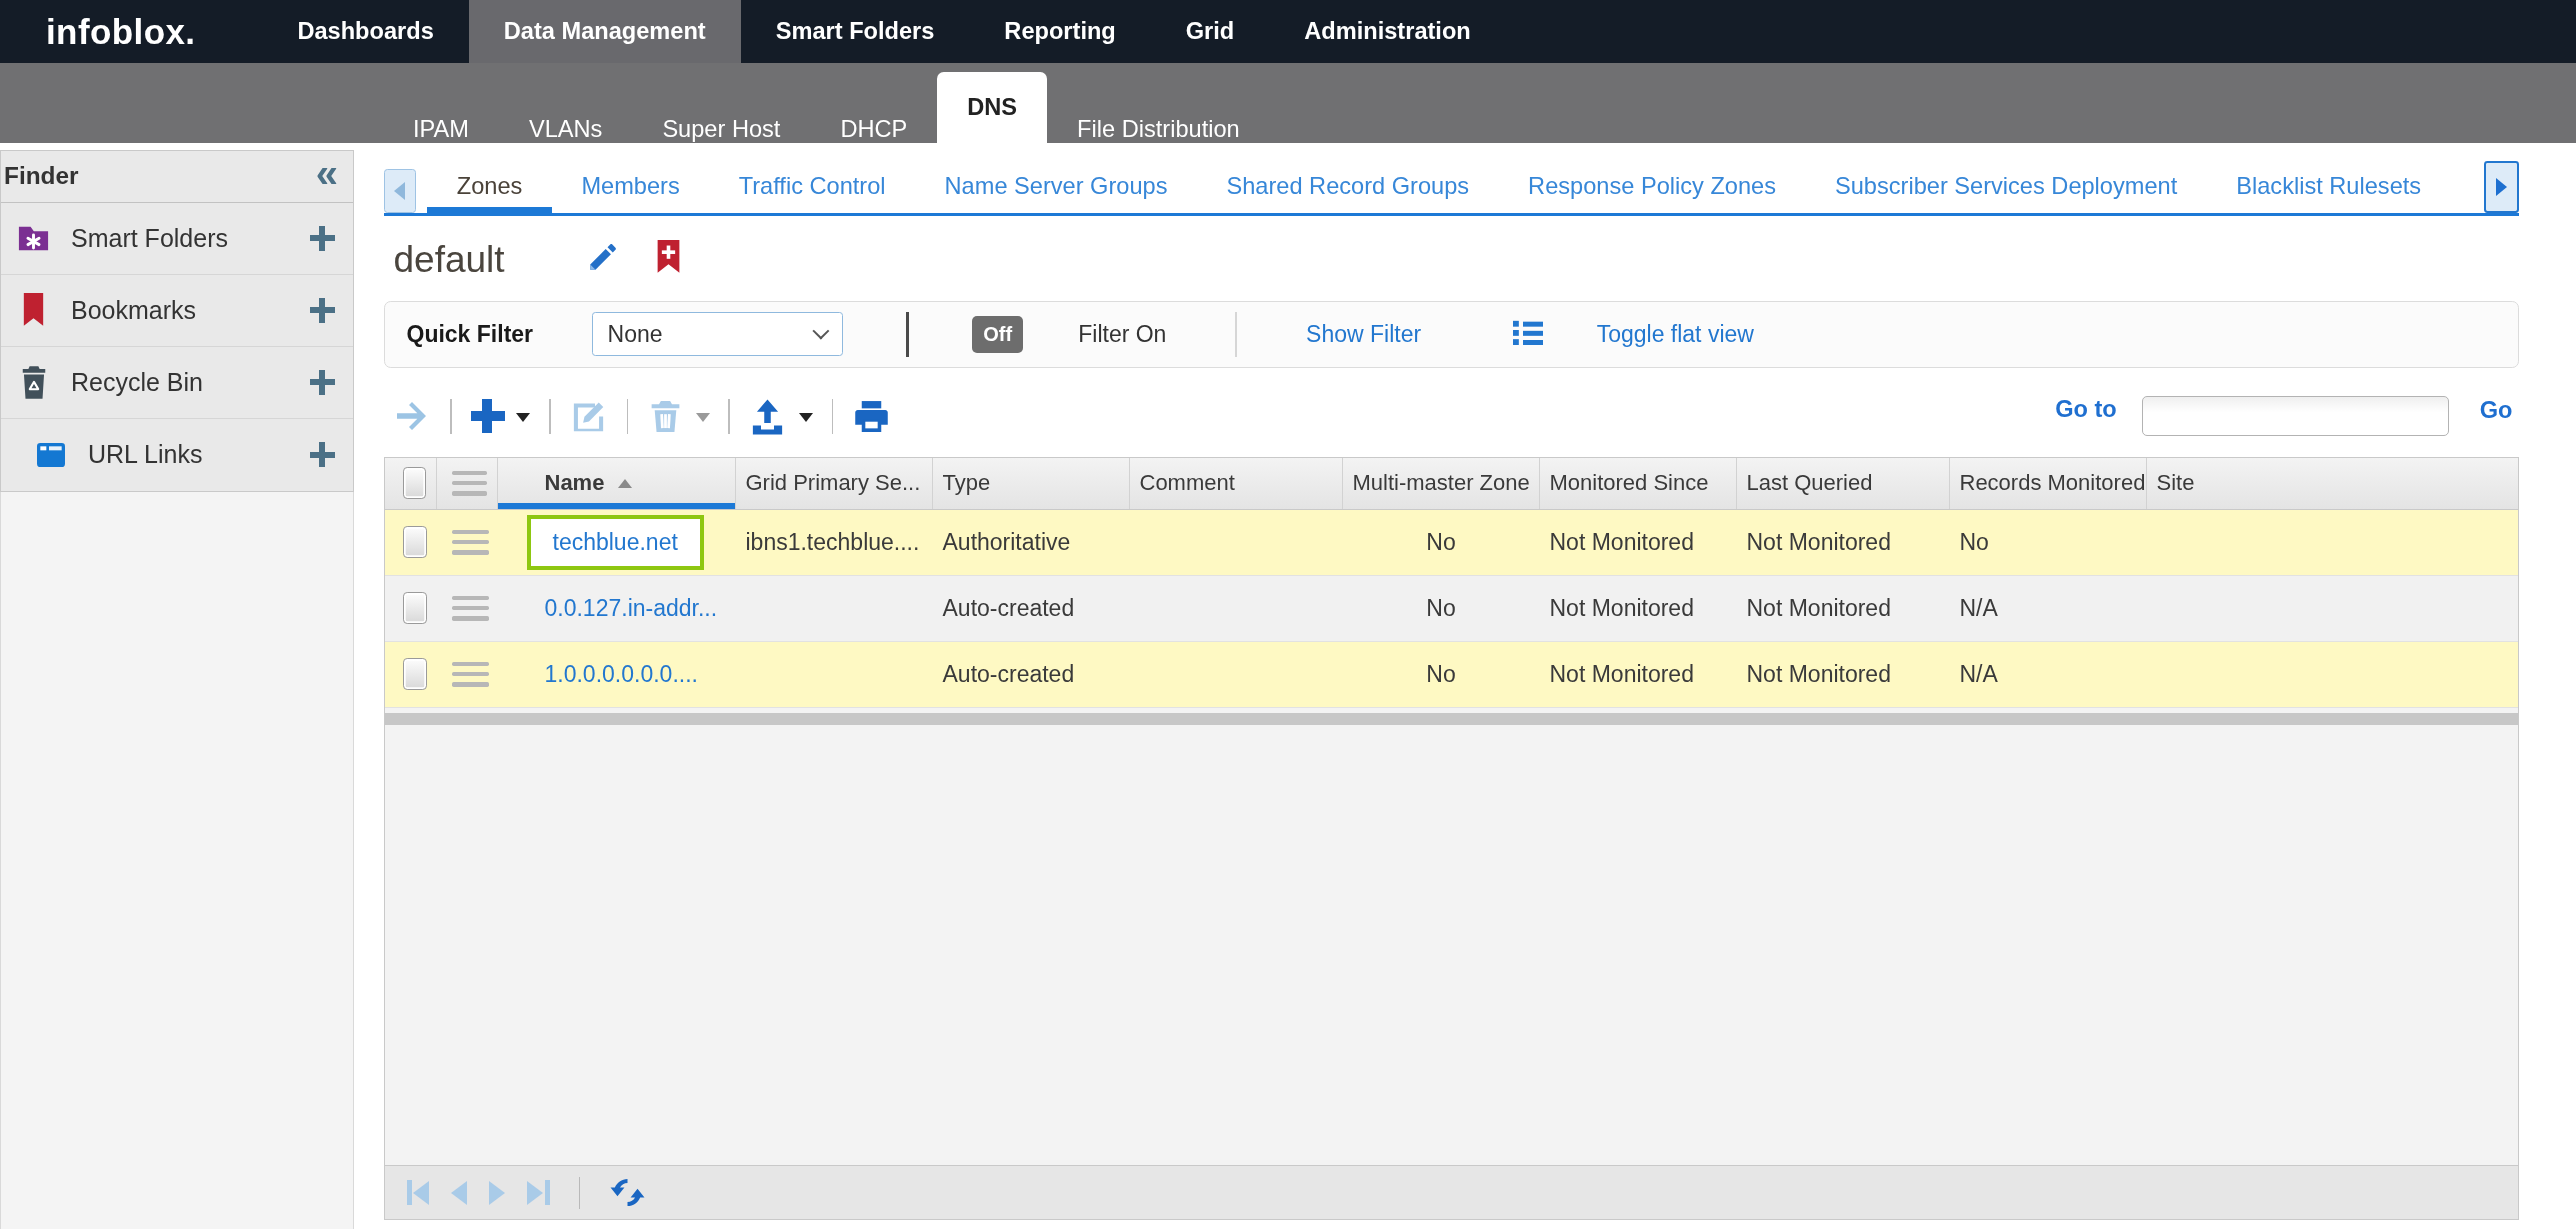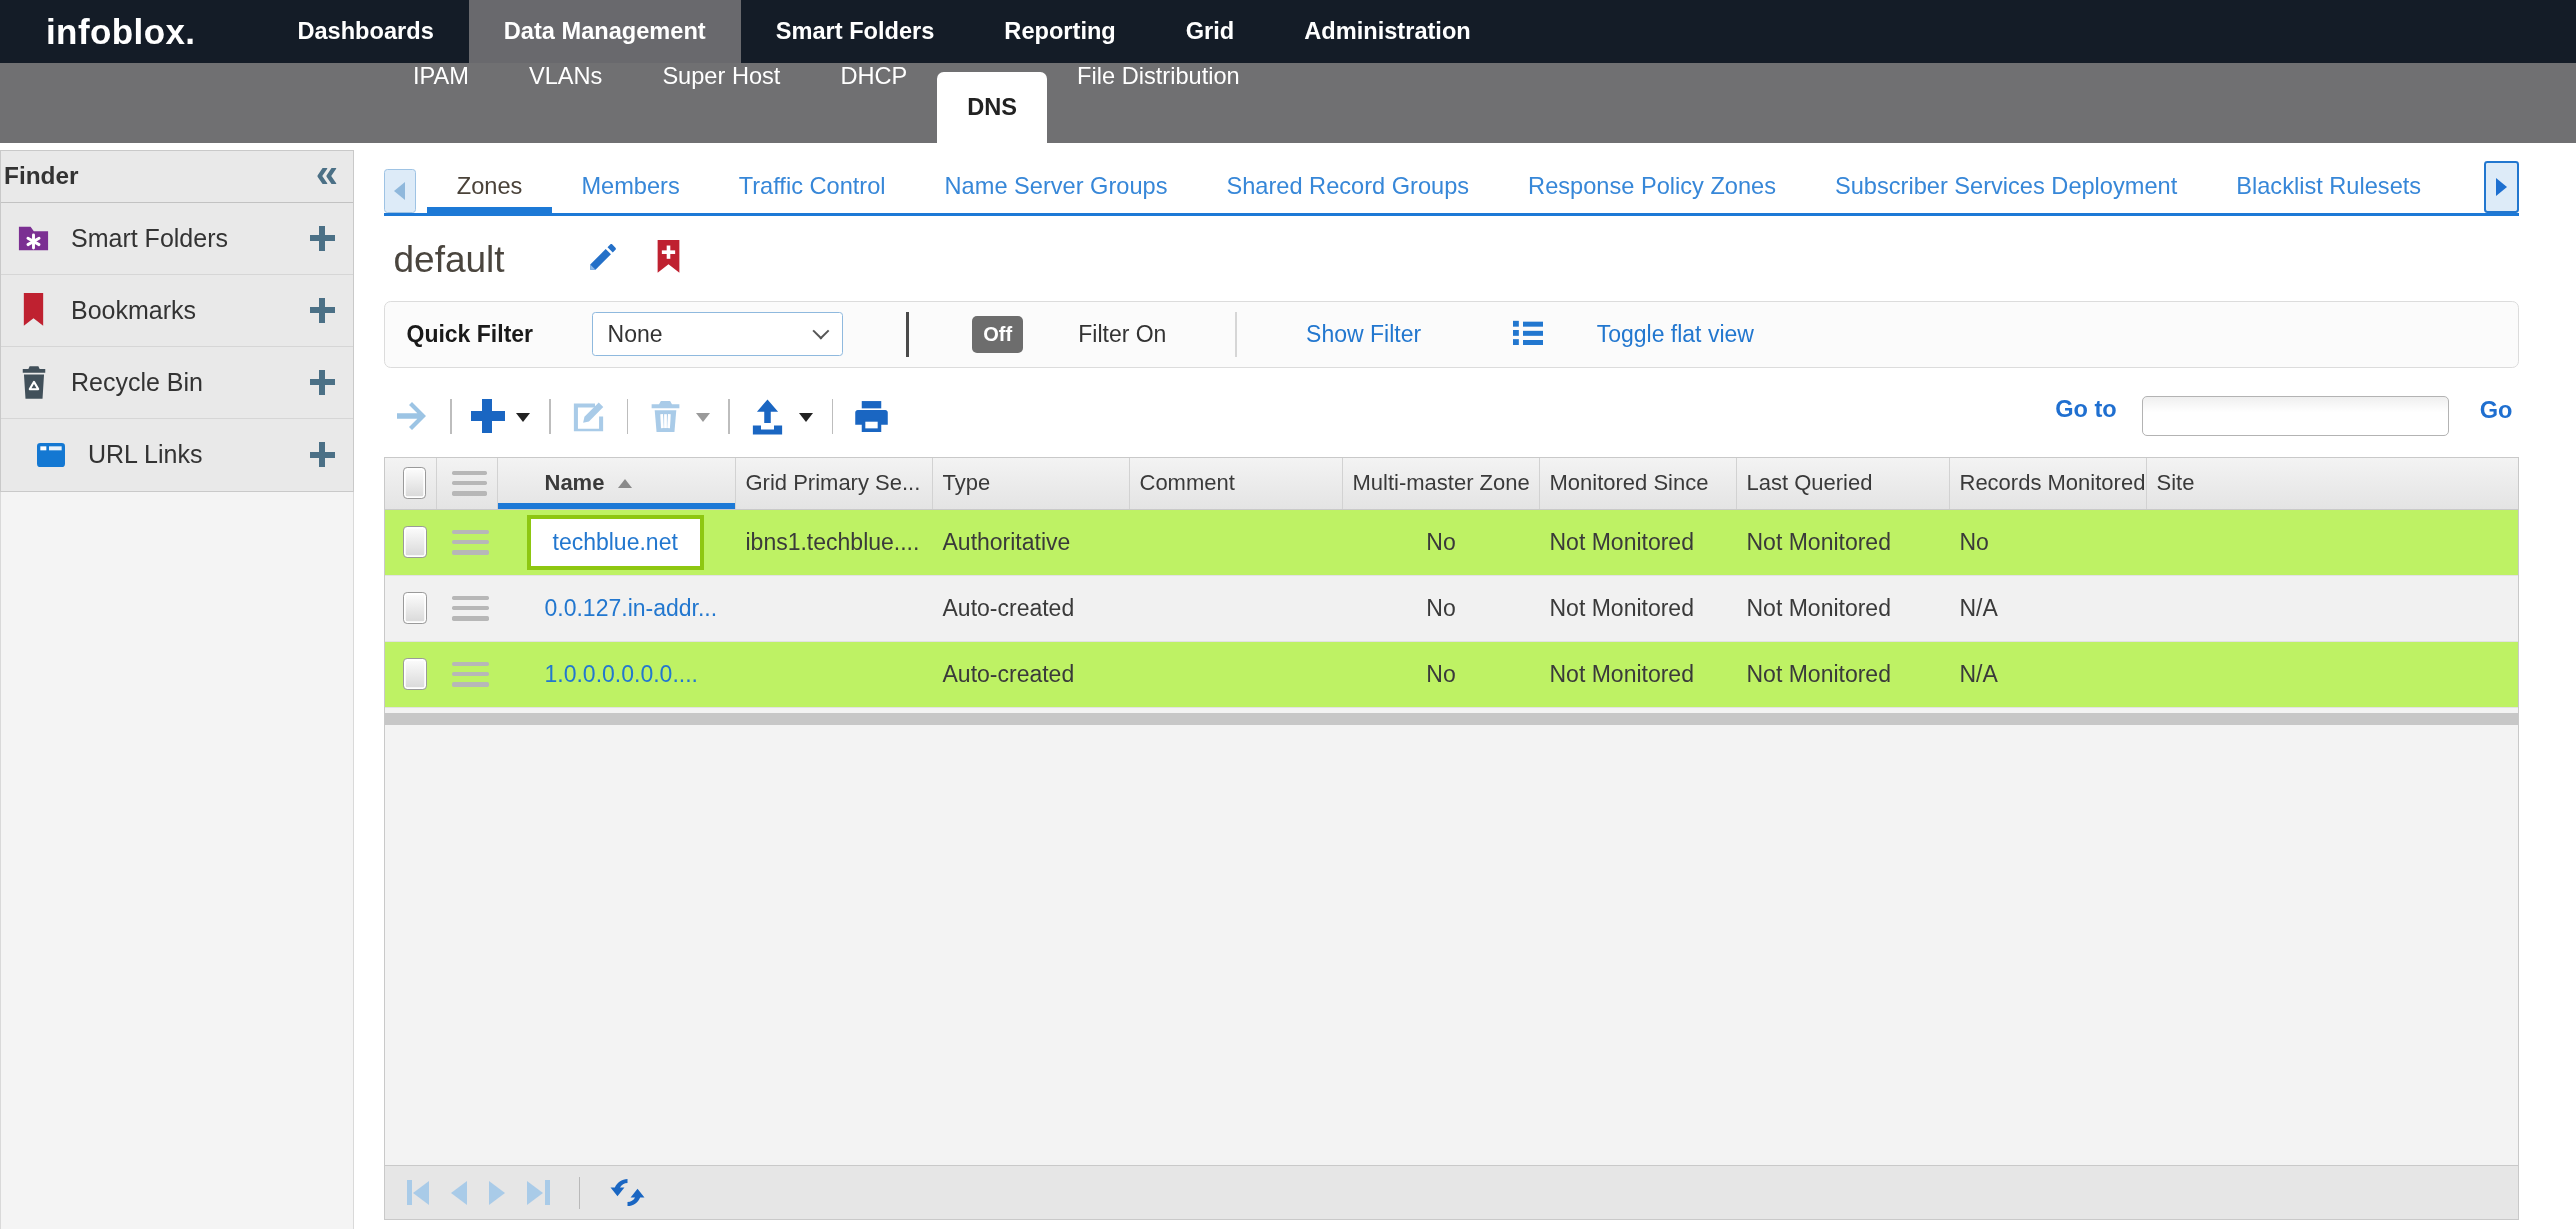--- a/index.html
+++ b/index.html
@@ -15,21 +15,21 @@
   .topbar { height:63px; background:#141c27; display:flex; align-items:stretch; }
   .logo { color:#fff; font-size:35px; font-weight:bold; letter-spacing:0.4px;
           margin-left:46px; margin-right:67px; display:flex; align-items:center; }
   .topnav { display:flex; align-items:stretch; }
   .topnav .item { color:#fff; font-size:23.6px; font-weight:bold; padding:0 35px;
                   display:flex; align-items:center; cursor:pointer; white-space:nowrap; }
   .topnav .item.active { background:#69696d; }
 
   
   .subbar { height:80px; background:#707072; display:flex; padding-left:383px; }
-  .subnav { display:flex; align-items:flex-start; }
+  .subnav { display:flex; align-items:flex-end; }
   .subnav .item { color:#fff; font-size:23.6px; padding:0 30px; display:flex;
                   align-items:center; cursor:pointer; white-space:nowrap; }
   .subnav .item.active { background:#fff; color:#222; font-weight:bold;
                   border-radius:6.7px 6.7px 0 0; align-self:flex-end; height:71px; }
 
   
   .workspace { display:flex; height:1087px; background:#fff; }
 
   
   .sidebar { width:354px; flex:none; padding-top:6.7px; display:flex; flex-direction:column; }
@@ -117,21 +117,21 @@
   .thead { height:52px; background:linear-gradient(#f3f3f3,#e4e4e4); display:grid;
            grid-template-columns:var(--cols); border-bottom:0.8px solid #c9c9c9; flex:none; }
   .th { display:flex; align-items:center; font-size:22px; color:#3a3a3a; padding:0 10px;
         border-right:0.8px solid #d2d2d2; position:relative; overflow:hidden; white-space:nowrap; }
   .th:last-child { border-right:none; }
   .th.sorted { font-weight:bold; }
   .th.sorted::after { content:""; position:absolute; left:0; right:0; bottom:0; height:5.9px; background:#1d79d6; }
   .th.name-col { padding-left:47px; }
   .sort-tri { width:0; height:0; border-left:7.6px solid transparent; border-right:7.6px solid transparent;
               border-bottom:9.3px solid #8a8a8a; margin-left:13.5px; }
-  .trow { height:66px; display:grid; grid-template-columns:var(--cols); background:#bef264;
+  .trow { height:66px; display:grid; grid-template-columns:var(--cols); background:#fef9c3;
           border-bottom:0.8px solid #e2e2e2; align-items:center; cursor:default; flex:none; }
   .trow.alt { background:#f1f1f1; }
   .td { font-size:23px; color:#3a3a3a; padding:0 10px; overflow:hidden; white-space:nowrap; }
   .td.center { text-align:center; }
   .td.name-cell { padding-left:47px; }
   .td.name-cell.boxed { padding-left:29px; }
   .zone-link { color:#2277cf; text-decoration:none; cursor:pointer; }
   .hl-box { display:inline-block; border:4.2px solid #8ec711; background:#fff; padding:10px 22px; }
   .cb { width:27px; height:32px; border:1.7px solid #9a9a9a; border-radius:4.2px;
         background:linear-gradient(180deg,#fdfdfd,#d8d8d8); margin-left:8.4px; cursor:pointer;

